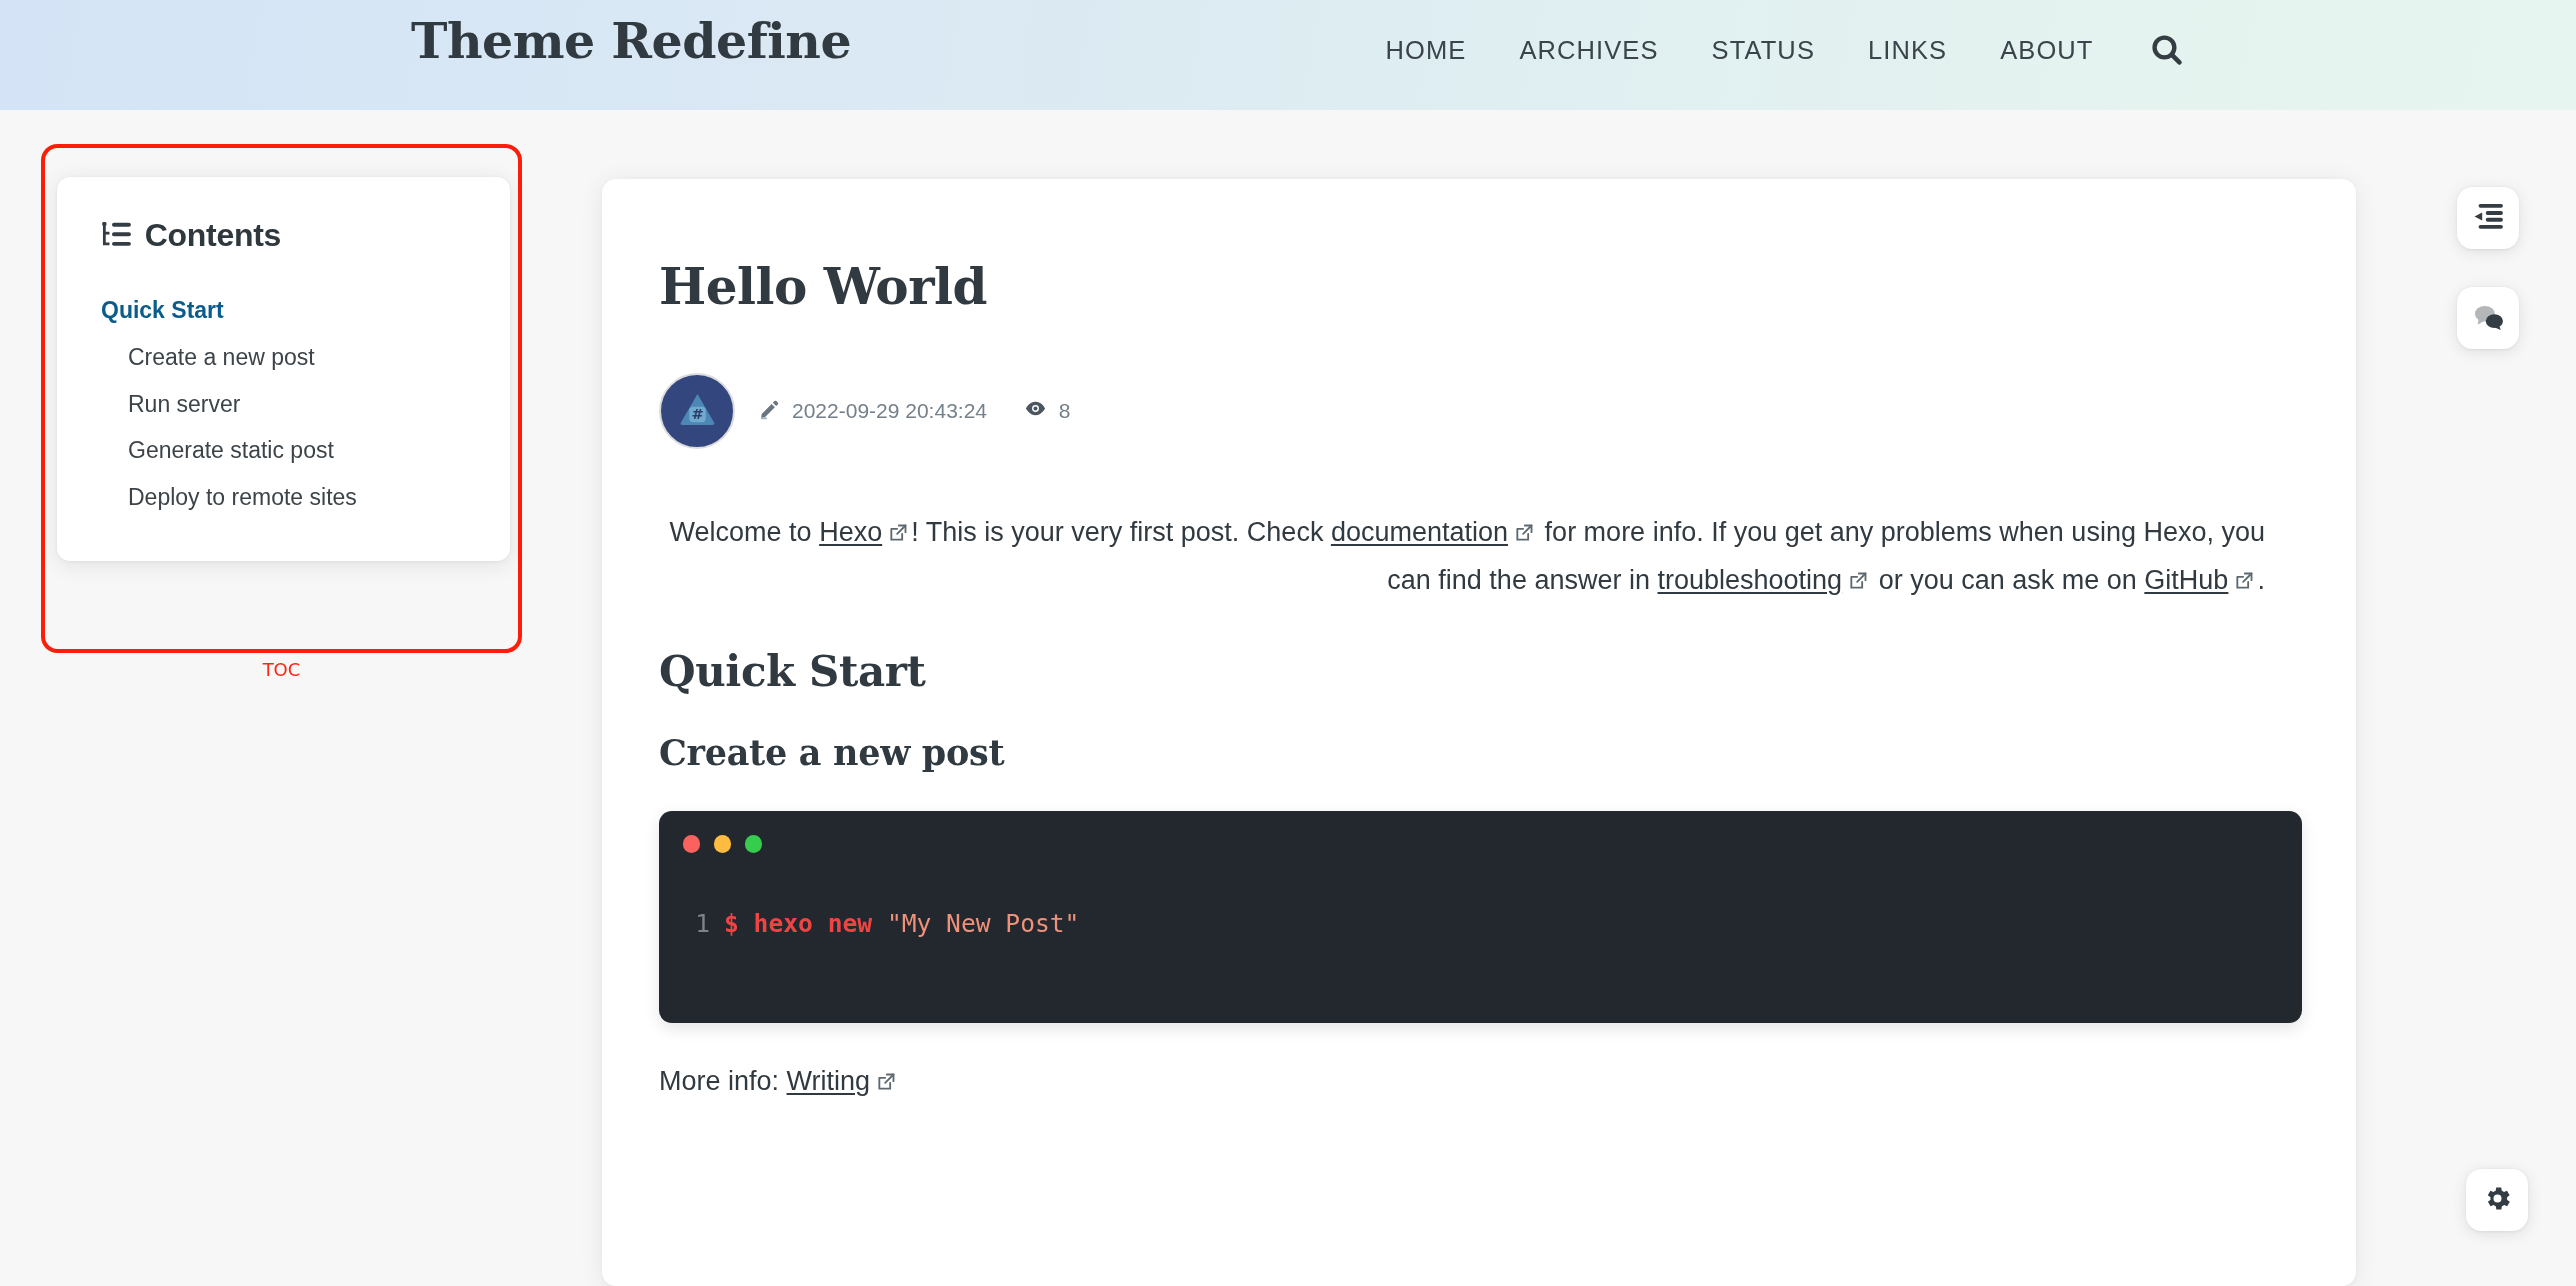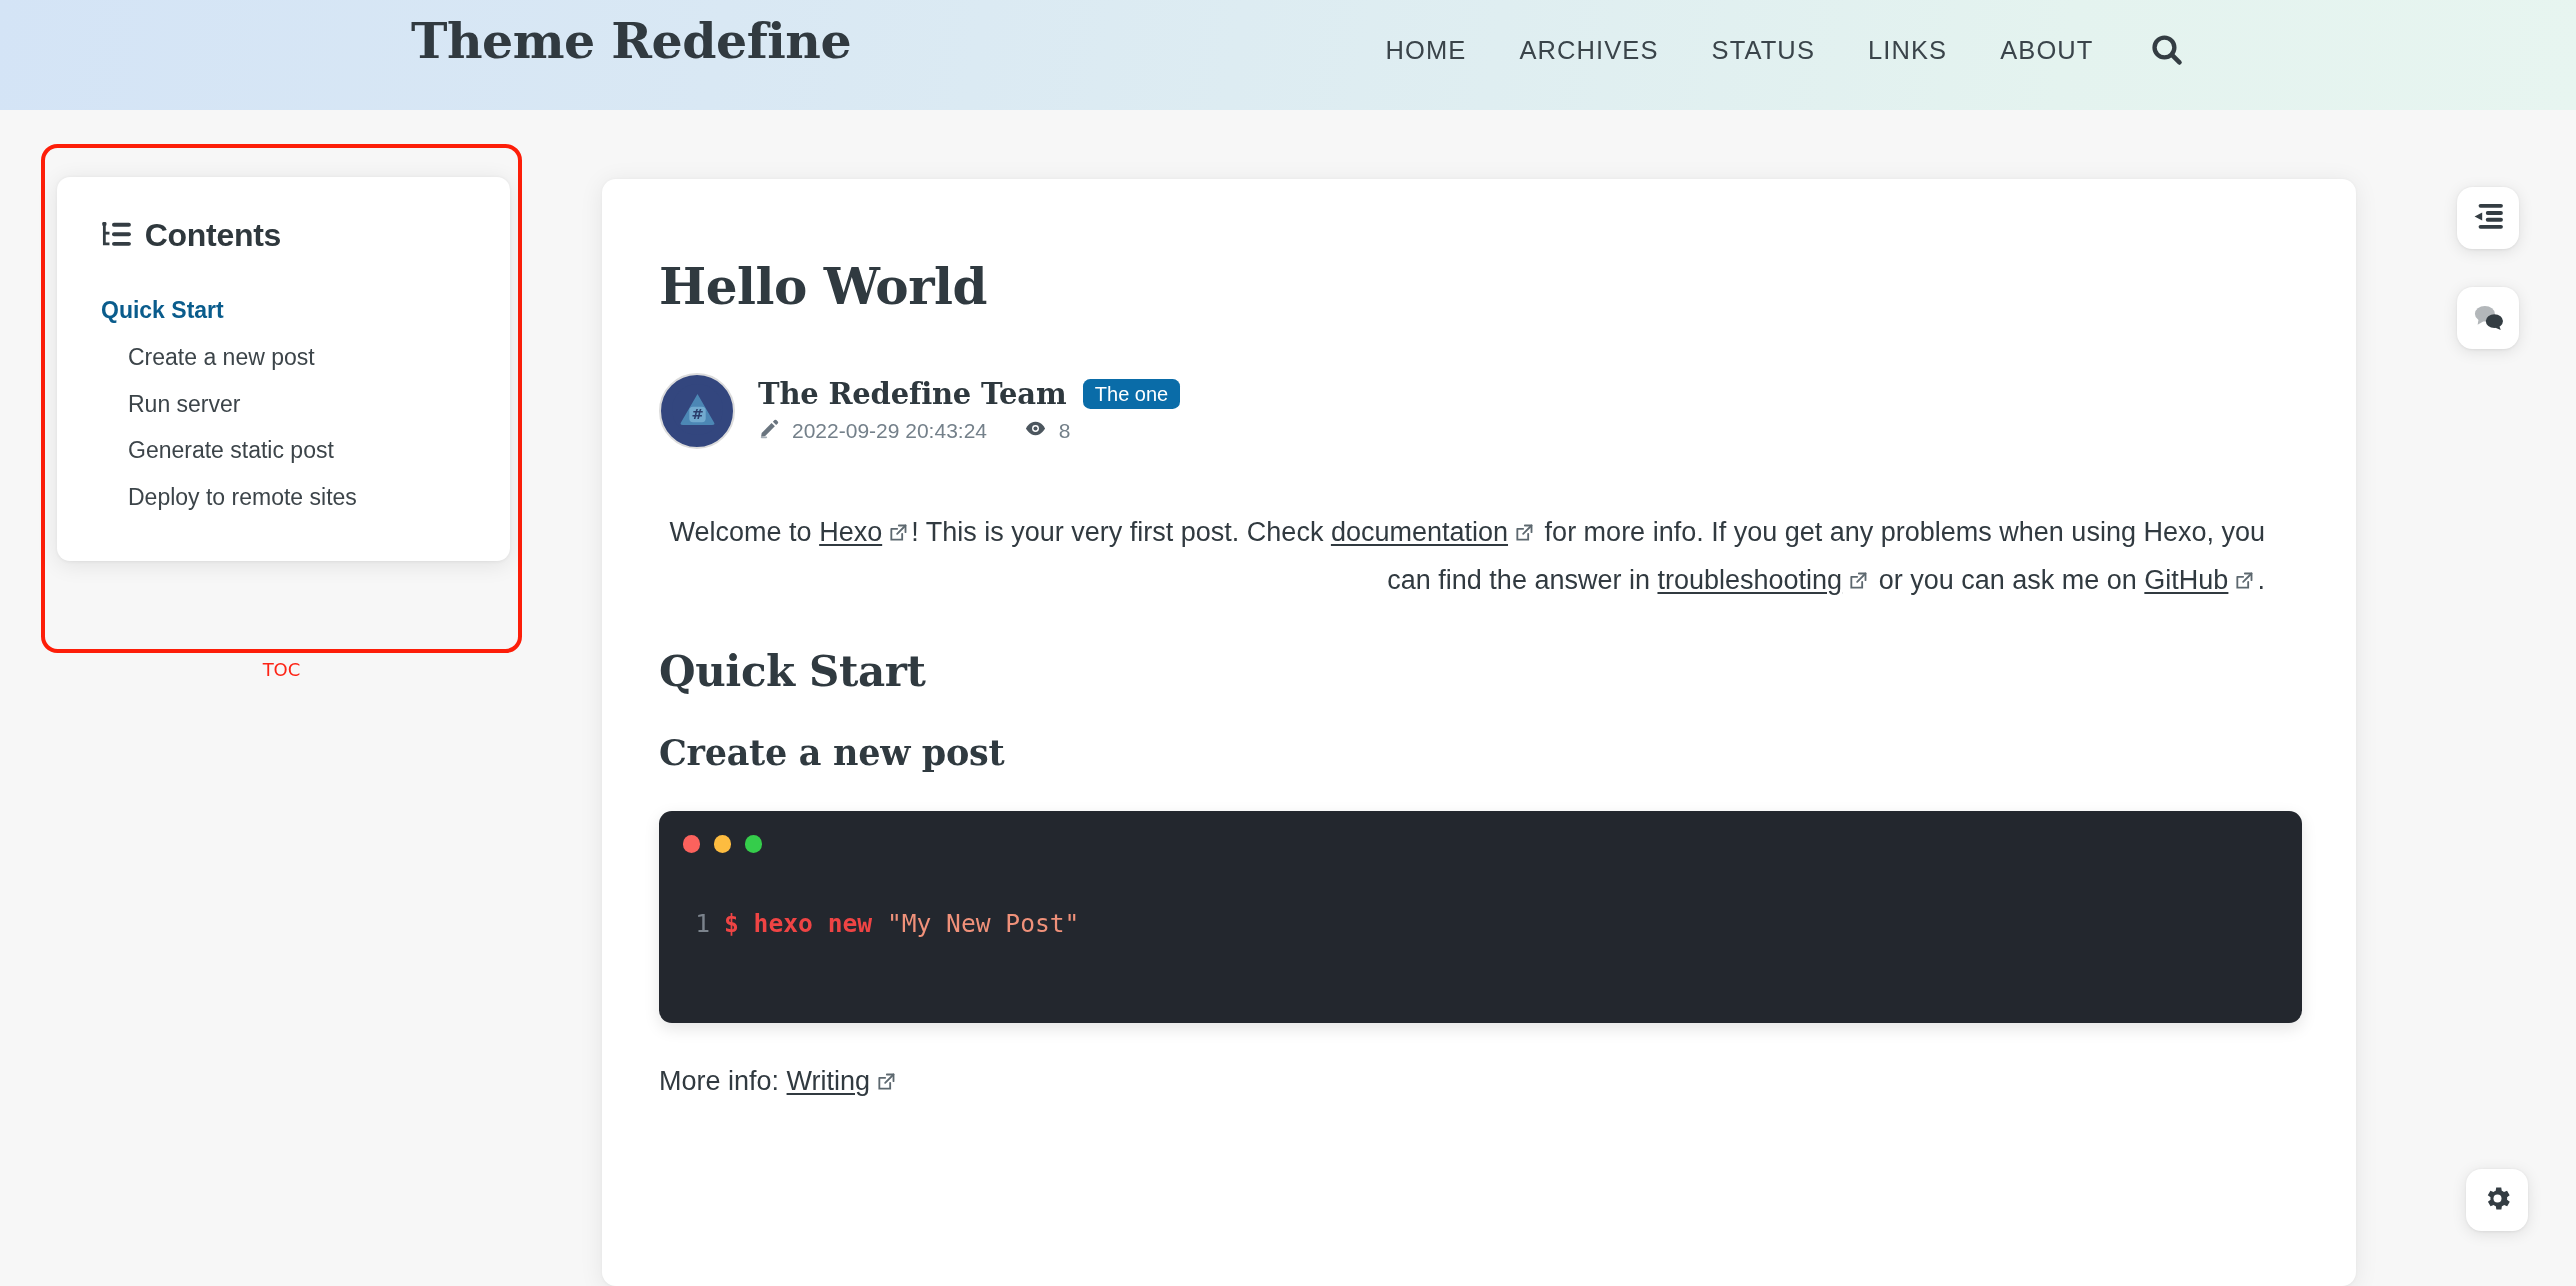--- a/index.html
+++ b/index.html
@@ -345,24 +345,20 @@
           <svg width="51" height="51" viewBox="0 0 56 56">
             <circle cx="28" cy="28" r="28" fill="#33467e"></circle>
             <path d="M28 11 L46 42 Q48 45 44 45 L12 45 Q8 45 10 42 Z" fill="#4c87b5"></path>
             <rect x="19" y="25" width="18" height="17" rx="4" fill="#7fb5d8" opacity="0.75"></rect>
             <text x="28" y="38" font-family="DejaVu Sans, sans-serif" font-size="16" font-weight="700" fill="#2b3d6b" text-anchor="middle">#</text>
           </svg>
         </span>
       </div>
 
       <div class="meta-text">
-        <div class="meta-row-1">
-          <span class="author-name">The Redefine Team</span>
-          <span class="badge">The one</span>
-        </div>
         <div class="meta-row-2">
           <span>
             <svg width="22" height="22" viewBox="0 0 24 24">
               <path d="M4 17.5 L14.8 6.6 L18.4 10.2 L7.6 21 L3.4 21.6 Z" fill="#6a757f"></path>
               <path d="M16.2 5.2 L18 3.4 Q19 2.4 20 3.4 L21.6 5 Q22.6 6 21.6 7 L19.8 8.8 Z" fill="#6a757f"></path>
               <rect x="3" y="21.3" width="7" height="1.8" rx="0.9" fill="#a7b0b7"></rect>
             </svg>
           </span>
           <span>2022-09-29 20:43:24</span>
           <span class="spacer"></span>

